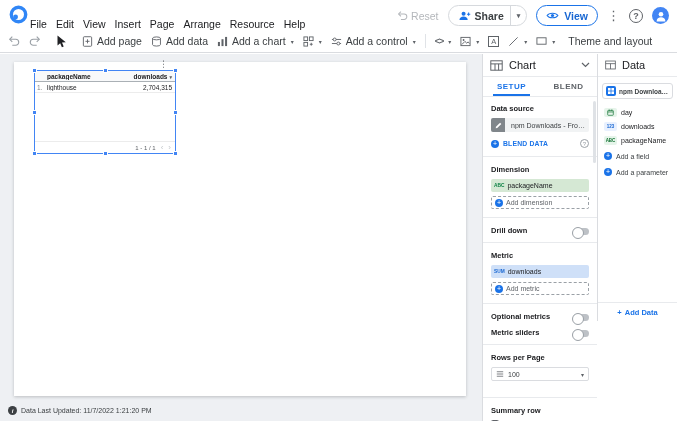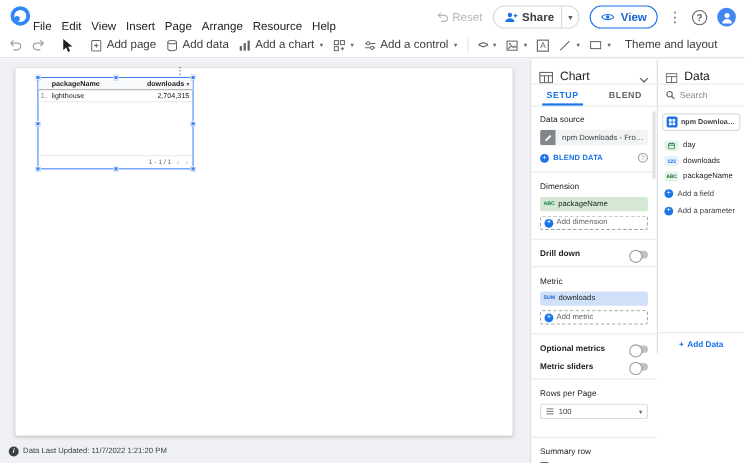--- a/index.html
+++ b/index.html
@@ -57,30 +57,30 @@
                 display:flex;justify-content:flex-end;align-items:center;gap:5px;padding:0 4px;
                 font-size:6px;color:#5f6368}
   .pg-chev{color:#c3c7cb;font-size:8px;line-height:1}
   .statusbar{position:absolute;left:8px;bottom:6px;display:flex;align-items:center;gap:4px;font-size:7px;color:#3c4043}
   .info-ic{width:9px;height:9px;border-radius:50%;background:#3c4043;color:#fff;font-size:6px;font-weight:700;
            display:flex;align-items:center;justify-content:center;font-style:italic}
 
   
   .cpanel{position:absolute;top:54px;left:482px;width:115px;height:367px;background:#fff;
           border-left:1px solid #dadce0;display:flex;flex-direction:column}
-  .p-header{height:23px;display:flex;align-items:flex-end;gap:6px;padding:0 7px;border-bottom:1px solid #e8eaed;flex:none}
+  .p-header{height:23px;display:flex;align-items:center;gap:6px;padding:0 7px;border-bottom:1px solid #e8eaed;flex:none}
   .p-title{font-size:11px;font-weight:500;color:#202124}
   .collapse{margin-left:auto;color:#5f6368}
   .cp-tabs{height:20px;display:flex;border-bottom:1px solid #e8eaed;flex:none}
   .cp-tab{flex:1;display:flex;align-items:center;justify-content:center;font-size:8px;font-weight:700;
           letter-spacing:.5px;color:#5f6368;position:relative}
   .cp-tab.active{color:#1a73e8}
   .cp-tab.active::after{content:"";position:absolute;left:10px;right:10px;bottom:0;height:2px;background:#1a73e8}
   .cp-body{flex:1;padding:7px 8px 0;overflow:hidden;position:relative}
-  .sec-label{font-size:7.5px;font-weight:400;color:#202124;margin-bottom:5px}
+  .sec-label{font-size:7.5px;font-weight:700;color:#202124;margin-bottom:5px}
   .divider{border-top:1px solid #e8eaed;margin:8px -8px}
   .chip{height:13px;border-radius:2px;display:flex;align-items:center;gap:3px;padding:0 3px;
         font-size:7px;color:#202124;margin-bottom:4px}
   .chip-ds{background:#f1f3f4;padding:0;height:14px;overflow:hidden;border-radius:2px}
   .pencil-seg{width:14px;height:100%;background:#80868b;display:flex;align-items:center;justify-content:center;flex:none}
   .ds-text{padding:0 3px;white-space:nowrap;overflow:hidden;text-overflow:ellipsis;font-size:7px;color:#3c4043}
   .chip-dim{background:#d5e8d4}
   .chip-met{background:#cfe0f8}
   .chip-badge{font-size:4.8px;font-weight:700;flex:none}
   .chip-dim .chip-badge{color:#0b8043}
@@ -434,29 +434,20 @@
   <div class="dpanel">
     <div class="p-header">
       <span class="ic">
         <svg width="11" height="10" viewBox="0 0 13 11">
             <rect x="0.8" y="0.8" width="11.4" height="9.4" fill="none" stroke="currentColor"></rect>
             <path d="M0.8 3.9 H12.2 M6.5 3.9 V10.2" stroke="currentColor" fill="none"></path>
           </svg>
       </span>
       <span class="p-title">Data</span>
     </div>
-    <div class="dp-search">
-      <span class="ic">
-        <svg width="9" height="9" viewBox="0 0 11 11">
-            <circle cx="4.5" cy="4.5" r="3" fill="none" stroke="currentColor" stroke-width="1.2"></circle>
-            <path d="M7 7 L10 10" stroke="currentColor" stroke-width="1.2"></path>
-          </svg>
-      </span>
-      <input type="text" placeholder="Search" style="">
-    </div>
     <div class="src-card">
       <span class="src-ic">
         <svg width="6" height="6" viewBox="0 0 6 6">
             <rect x="0" y="0" width="2.6" height="2.6" fill="#fff"></rect>
             <rect x="3.4" y="0" width="2.6" height="2.6" fill="#fff"></rect>
             <rect x="0" y="3.4" width="2.6" height="2.6" fill="#fff"></rect>
             <rect x="3.4" y="3.4" width="2.6" height="2.6" fill="#fff"></rect>
           </svg>
       </span>
       <span class="src-name">npm Downloads - F...</span>

